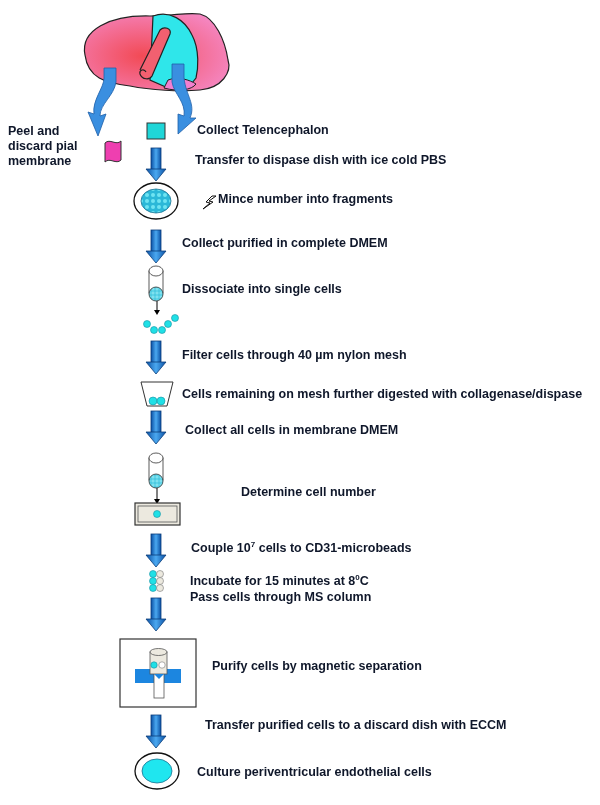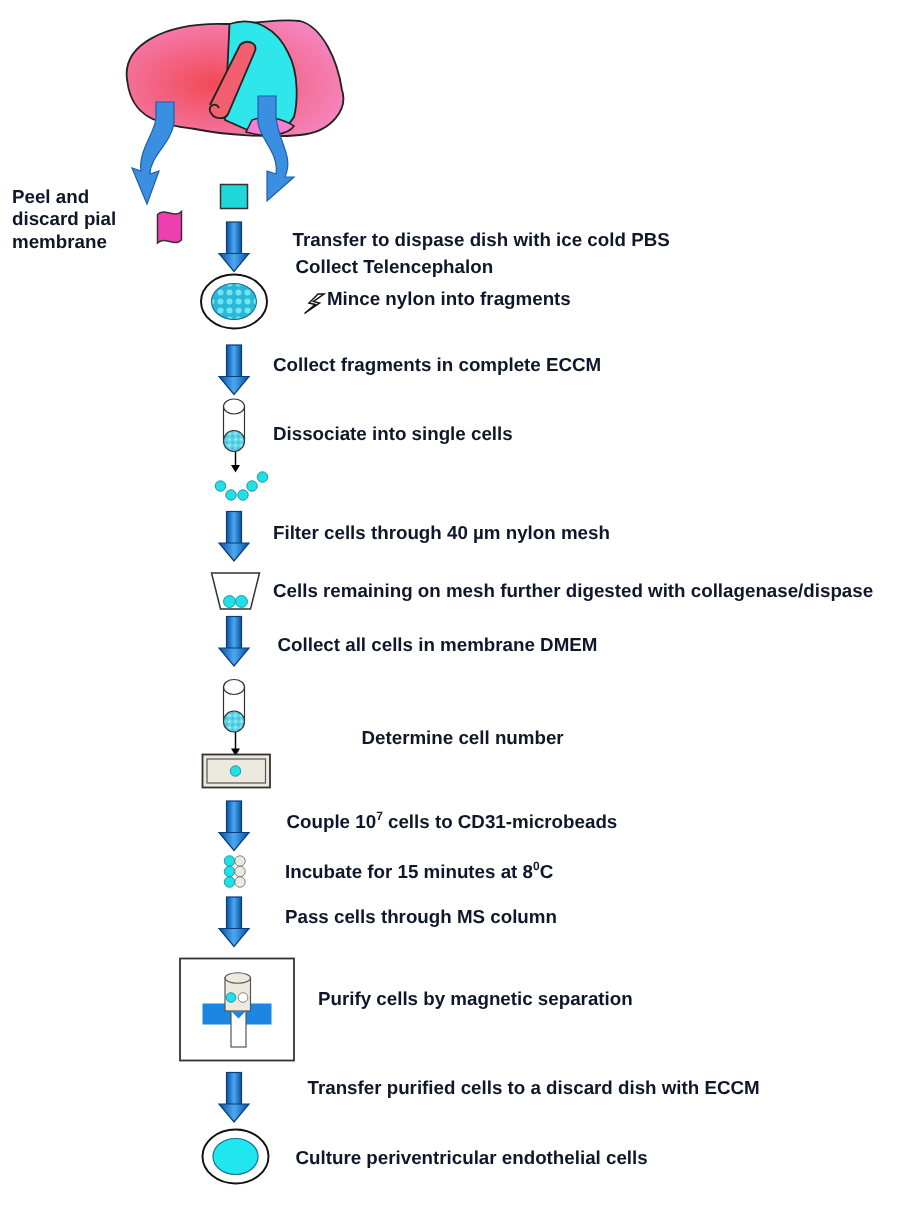--- a/index.html
+++ b/index.html
@@ -126,27 +126,27 @@
   <g>
     <ellipse cx="157" cy="771" rx="22" ry="18" fill="#fff" stroke="#111" stroke-width="1.3"></ellipse>
     <ellipse cx="157" cy="771" rx="15" ry="12" fill="#1fe6ef" stroke="#1a6f8f" stroke-width="0.8"></ellipse>
   </g>
 </svg>
 
 <div class="lbl" style="left:8px;top:124px;">Peel and</div>
 <div class="lbl" style="left:8px;top:139px;">discard pial</div>
 <div class="lbl" style="left:8px;top:154px;">membrane</div>
 
-<div class="lbl" style="left:197px;top:123px;margin-top:48px;">Collect Telencephalon</div>
+<div class="lbl" style="left:197px;top:123px;">Collect Telencephalon</div>
 <div class="lbl" style="left:195px;top:153px;">Transfer to dispase dish with ice cold PBS</div>
-<div class="lbl" style="left:218px;top:192px;">Mince nylon into fragments</div>
-<div class="lbl" style="left:182px;top:236px;">Collect fragments in complete ECCM</div>
+<div class="lbl" style="left:218px;top:192px;">Mince number into fragments</div>
+<div class="lbl" style="left:182px;top:236px;">Collect purified in complete DMEM</div>
 <div class="lbl" style="left:182px;top:282px;">Dissociate into single cells</div>
 <div class="lbl" style="left:182px;top:348px;">Filter cells through 40 µm nylon mesh</div>
 <div class="lbl" style="left:182px;top:387px;">Cells remaining on mesh further digested with collagenase/dispase</div>
 <div class="lbl" style="left:185px;top:423px;">Collect all cells in membrane DMEM</div>
 <div class="lbl" style="left:195px;top:485px;padding-left:46px;">Determine cell number</div>
 <div class="lbl" style="left:191px;top:541px;"><span>Couple 10</span><sup>7</sup><span> cells to CD31-microbeads</span></div>
 <div class="lbl" style="left:190px;top:574px;"><span>Incubate for 15 minutes at 8</span><sup>0</sup><span>C</span></div>
-<div class="lbl" style="left:190px;top:604px;">Pass cells through MS column</div>
+<div class="lbl" style="left:190px;top:590px;">Pass cells through MS column</div>
 <div class="lbl" style="left:212px;top:659px;">Purify cells by magnetic separation</div>
 <div class="lbl" style="left:205px;top:718px;">Transfer purified cells to a discard dish with ECCM</div>
 <div class="lbl" style="left:197px;top:765px;">Culture periventricular endothelial cells</div>
 
 </body></html>

